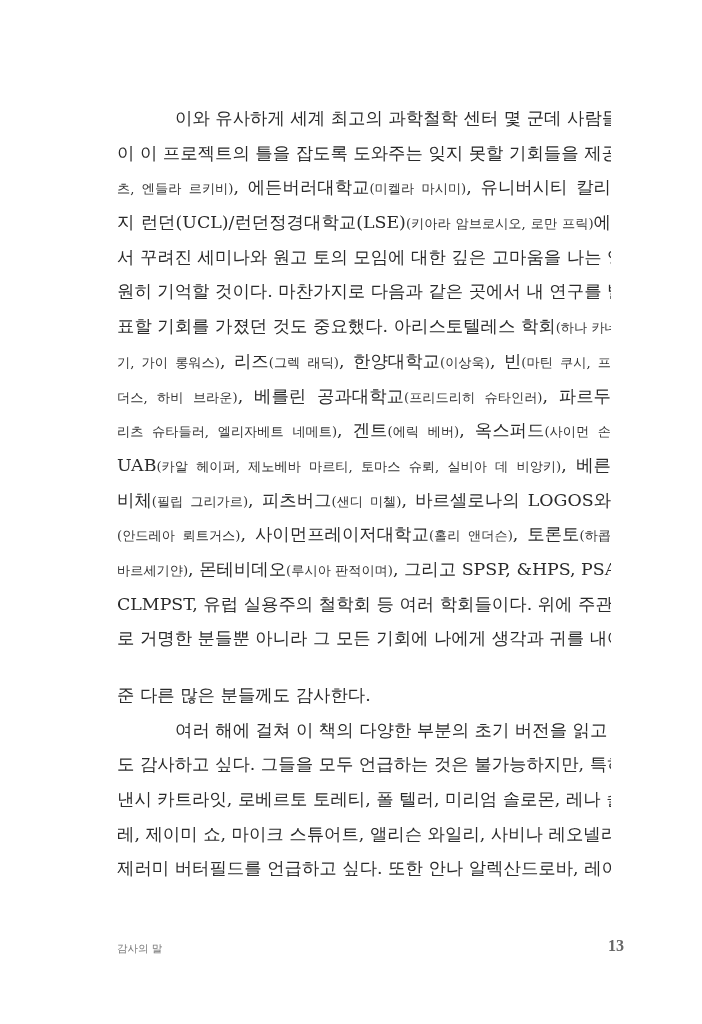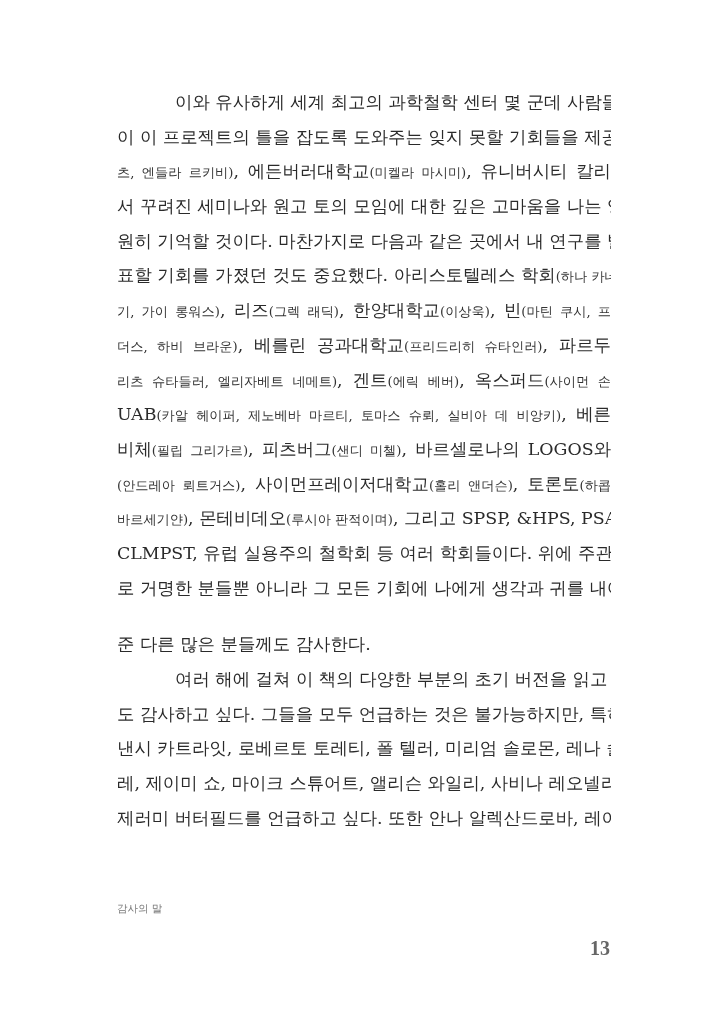--- a/index.html
+++ b/index.html
@@ -1,50 +1,51 @@
 <!DOCTYPE html>
 <html><head>
   <meta charset="utf-8">
   <style>
     html, body { margin: 0; padding: 0; background: #ffffff; }
     body { width: 702px; height: 1024px; position: relative; overflow: hidden; }
     .page { position: absolute; left: 0; top: 0; width: 702px; height: 1024px; background: #ffffff; }
     .body-text {
-      position: absolute; left: 117px; top: 85px; width: 494px;
+      position: absolute; left: 117px; top: 101px; width: 494px;
       font-family: "DejaVu Serif", "Liberation Serif", serif;
       color: #2a2a2a;
     }
     .line {
       height: 34.7px; line-height: 34.7px; white-space: nowrap;
       font-size: 17.4px; letter-spacing: 0px;
       text-align: justify; text-align-last: justify;
       overflow: hidden;
     }
     .line.last { text-align-last: left; margin-top: 22px; }
     .line.indent { padding-left: 58px; }
     .s { font-size: 13.2px; color: #333; }
     .footer-left {
-      position: absolute; left: 117px; top: 902px;
+      position: absolute; left: 117px; top: 942px;
       font-family: "DejaVu Sans", "Liberation Sans", sans-serif;
       font-size: 10.5px; color: #777;
     }
     .footer-right {
-      position: absolute; right: 92px; top: 937px;
+      position: absolute; right: 78px; top: 937px;
       font-family: "Liberation Serif", "DejaVu Serif", serif;
-      font-size: 20px; font-weight: bold; color: #666;
+      font-size: 16px; font-weight: bold; color: #666;
     }
   </style>
 </head>
 <body>
 
 <div class="page">
   <div class="body-text" id="body-text">
       <div class="line indent"><span>이와 유사하게 세계 최고의 과학철학 센터 몇 군데 사람들</span></div>
       <div class="line"><span>이 이 프로젝트의 틀을 잡도록 도와주는 잊지 못할 기회들을 제공</span></div>
       <div class="line"><span class="s">츠, 엔들라 르키비)</span><span>, 에든버러대학교</span><span class="s">(미켈라 마시미)</span><span>, 유니버시티 칼리</span></div>
+      <div class="line"><span>지 런던(UCL)/런던정경대학교(LSE)</span><span class="s">(키아라 암브로시오, 로만 프릭)</span><span>에</span></div>
       <div class="line"><span>서 꾸려진 세미나와 원고 토의 모임에 대한 깊은 고마움을 나는 영</span></div>
       <div class="line"><span>원히 기억할 것이다. 마찬가지로 다음과 같은 곳에서 내 연구를 발</span></div>
       <div class="line"><span>표할 기회를 가졌던 것도 중요했다. 아리스토텔레스 학회</span><span class="s">(하나 카네</span></div>
       <div class="line"><span class="s">기, 가이 롱워스)</span><span>, 리즈</span><span class="s">(그렉 래딕)</span><span>, 한양대학교</span><span class="s">(이상욱)</span><span>, 빈</span><span class="s">(마틴 쿠시, 프</span></div>
       <div class="line"><span class="s">더스, 하비 브라운)</span><span>, 베를린 공과대학교</span><span class="s">(프리드리히 슈타인러)</span><span>, 파르두</span></div>
       <div class="line"><span class="s">리츠 슈타들러, 엘리자베트 네메트)</span><span>, 겐트</span><span class="s">(에릭 베버)</span><span>, 옥스퍼드</span><span class="s">(사이먼 손</span></div>
       <div class="line"><span>UAB</span><span class="s">(카알 헤이퍼, 제노베바 마르티, 토마스 슈뢰, 실비아 데 비앙키)</span><span>, 베른</span></div>
       <div class="line"><span>비체</span><span class="s">(필립 그리가르)</span><span>, 피츠버그</span><span class="s">(샌디 미첼)</span><span>, 바르셀로나의 LOGOS와</span></div>
       <div class="line"><span class="s">(안드레아 뢰트거스)</span><span>, 사이먼프레이저대학교</span><span class="s">(홀리 앤더슨)</span><span>, 토론토</span><span class="s">(하콥</span></div>
       <div class="line"><span class="s">바르세기얀)</span><span>, 몬테비데오</span><span class="s">(루시아 판적이며)</span><span>, 그리고 SPSP, &amp;HPS, PSA,</span></div>

